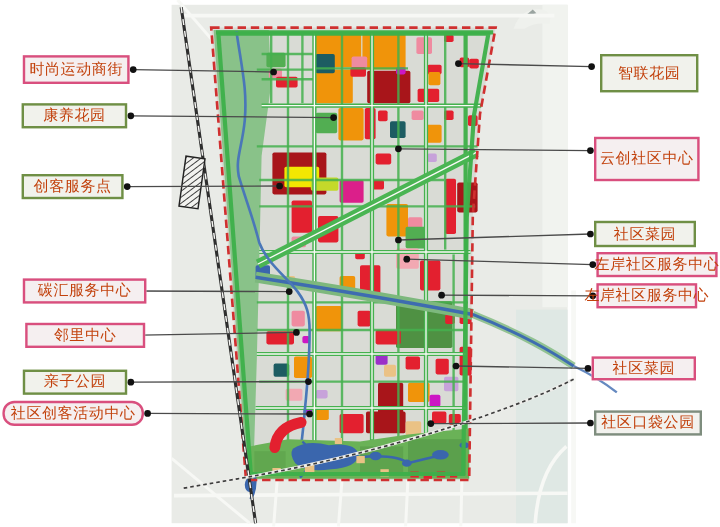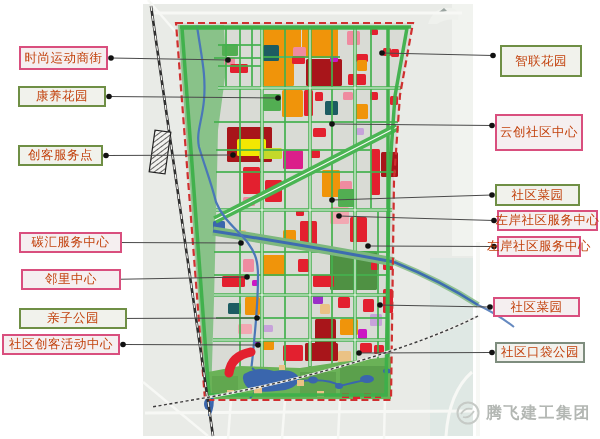--- a/index.html
+++ b/index.html
@@ -255,32 +255,24 @@
         <circle cx="492" cy="352.5" r="2.8" fill="#111111"></circle>
       </g>
   </svg>
 
   <div id="labels-layer">
       <div class="map-label" style="left: 19px; top: 46px; width: 89px; height: 24px; border-color: rgb(217, 79, 126); background: rgb(245, 239, 240);">时尚运动商街</div>
       <div class="map-label" style="left: 18px; top: 86px; width: 88px; height: 21px; border-color: rgb(111, 143, 69); background: rgb(241, 242, 236);">康养花园</div>
       <div class="map-label" style="left: 18px; top: 145px; width: 85px; height: 21px; border-color: rgb(111, 143, 69); background: rgb(241, 242, 236);">创客服务点</div>
       <div class="map-label" style="left: 19px; top: 232px; width: 103px; height: 21px; border-color: rgb(217, 79, 126); background: rgb(245, 239, 240);">碳汇服务中心</div>
       <div class="map-label" style="left: 21px; top: 269px; width: 100px; height: 21px; border-color: rgb(217, 79, 126); background: rgb(245, 239, 240);">邻里中心</div>
-      <div class="map-label" style="left: 19px; top: 308px; width: 108px; height: 21px; border-color: rgb(111, 143, 69); background: rgb(241, 242, 236);">亲子公园</div>
-      <div class="map-label" style="left: 2px; top: 334px; width: 118px; height: 21px; border-color: rgb(217, 79, 126); background: rgb(245, 239, 240);">社区创客活动中心</div>
+      <div class="map-label" style="left: 19px; top: 308px; width: 87px; height: 21px; border-color: rgb(111, 143, 69); background: rgb(241, 242, 236);">亲子公园</div>
+      <div class="map-label" style="left: 2px; top: 334px; width: 118px; height: 21px; border-color: rgb(217, 79, 126); background: rgb(245, 239, 240); border-radius: 10px;">社区创客活动中心</div>
       <div class="map-label" style="left: 500px; top: 45px; width: 82px; height: 32px; border-color: rgb(111, 143, 69); background: rgb(241, 242, 236);">智联花园</div>
       <div class="map-label" style="left: 495px; top: 114px; width: 88px; height: 37px; border-color: rgb(217, 79, 126); background: rgb(245, 239, 240);">云创社区中心</div>
       <div class="map-label" style="left: 495px; top: 184px; width: 85px; height: 22px; border-color: rgb(111, 143, 69); background: rgb(241, 242, 236);">社区菜园</div>
       <div class="map-label" style="left: 497px; top: 210px; width: 101px; height: 21px; border-color: rgb(217, 79, 126); background: rgb(245, 239, 240);">左岸社区服务中心</div>
       <div class="map-label" style="left: 497px; top: 236px; width: 84px; height: 21px; border-color: rgb(217, 79, 126); background: rgb(245, 239, 240);">左岸社区服务中心</div>
       <div class="map-label" style="left: 493px; top: 297px; width: 87px; height: 20px; border-color: rgb(217, 79, 126); background: rgb(245, 239, 240);">社区菜园</div>
       <div class="map-label" style="left: 495px; top: 342px; width: 90px; height: 21px; border-color: rgb(126, 141, 126); background: rgb(242, 242, 238);">社区口袋公园</div>
     </div>
 
-  <div class="watermark" style="left:454px;top:399px;">
-    <svg width="28" height="28" viewBox="0 0 28 28">
-      <circle cx="14" cy="14" r="10.5" fill="none" stroke="#c6cac6" stroke-width="2"></circle>
-      <path d="M7,15 Q11,8 18,10" fill="none" stroke="#c6cac6" stroke-width="1.8"></path>
-      <path d="M9,18 Q15,20 20,12" fill="none" stroke="#c6cac6" stroke-width="1.8"></path>
-    </svg>
-    <span class="watermark-text" style="color: rgb(179, 183, 179);">腾飞建工集团</span>
-  </div>
 </div>
 
 </body></html>

